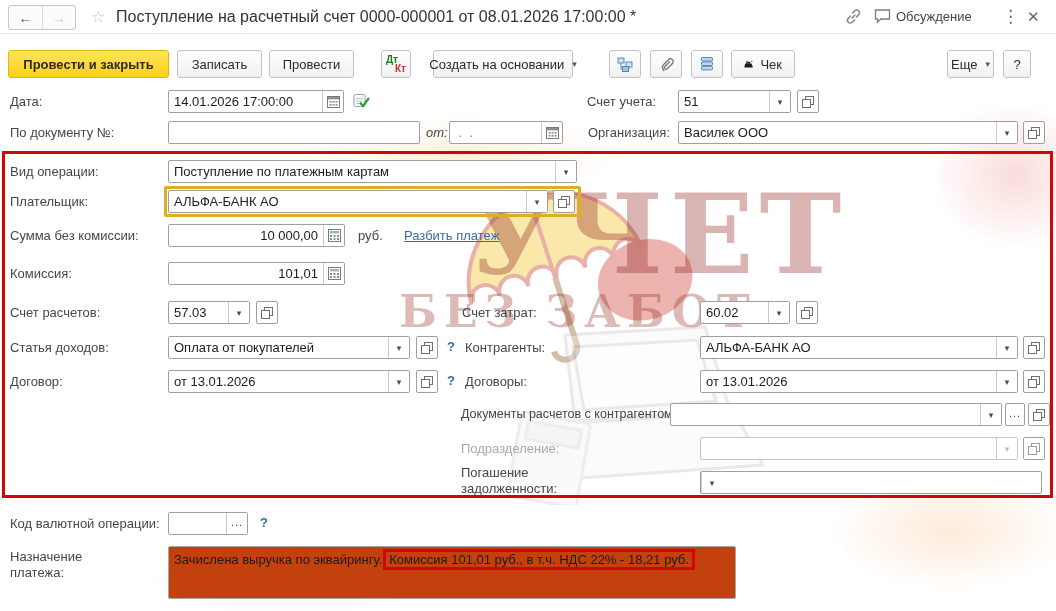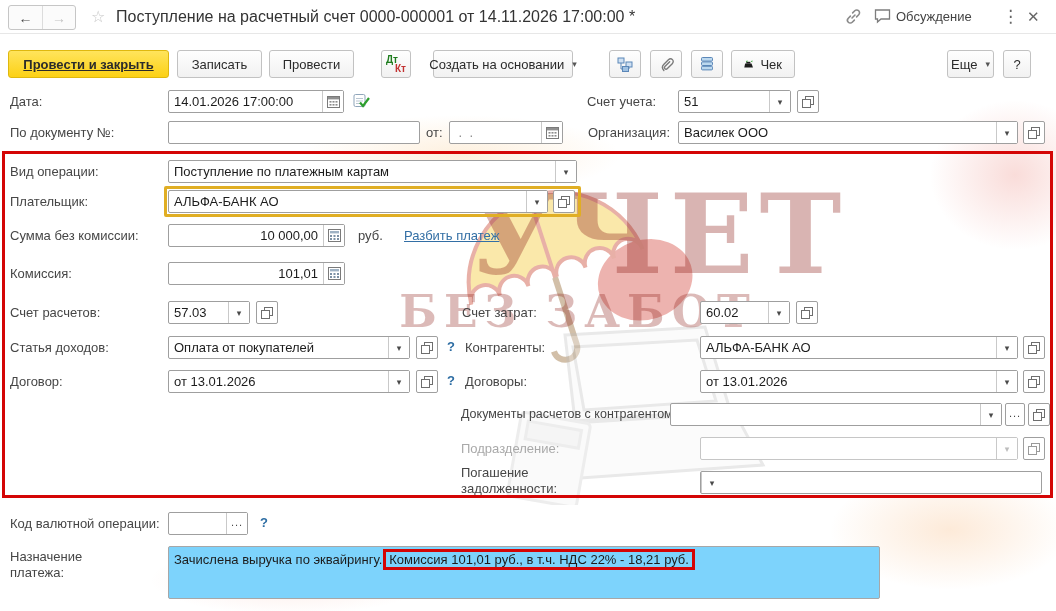--- a/index.html
+++ b/index.html
@@ -14,21 +14,21 @@
   .navbtn.fwd { color:#c4c4c4; border-left:1px solid #dcdcdc; }
   .star { position:absolute; left:91px; top:7px; font-size:16px; color:#c9c9c9; }
   .wtitle { position:absolute; left:116px; top:8px; font-size:16px; color:#333; white-space:nowrap; }
   .tb-ic { position:absolute; top:8px; display:flex; align-items:center; gap:5px; color:#444; font-size:13px; cursor:pointer; }
   .glyph { font-size:15px; color:#666; }
 
   
   .btn { position:absolute; top:50px; height:28px; display:flex; align-items:center; justify-content:center; gap:6px;
          padding:0 12px; border:1px solid #c2c2c2; border-radius:3px; background:linear-gradient(#fefefe,#f1f1f1);
          font-size:13px; color:#2b2b2b; white-space:nowrap; cursor:pointer; z-index:6; }
-  .btn.primary { background:linear-gradient(#ffe45c,#fcd116); border-color:#dfb80e; font-weight:bold;text-decoration:underline; }
+  .btn.primary { background:linear-gradient(#ffe45c,#fcd116); border-color:#dfb80e; font-weight:bold; }
   .btn .caret { font-size:9px; color:#555; margin-left:2px; }
   .iconbtn { padding:0; width:32px; }
   .dtkt { width:30px; padding:0; position:absolute; }
   .dtkt .dt { position:absolute; left:4px; top:3px; font-size:10px; font-weight:bold; color:#1e7d1e; }
   .dtkt .kt { position:absolute; right:4px; bottom:3px; font-size:10px; font-weight:bold; color:#c23232;margin-left:18px; }
 
   
   .lbl { position:absolute; font-size:13px; color:#464646; white-space:nowrap; z-index:3; }
   .lbl.dis { color:#a9a9a9; }
   .fld { position:absolute; height:23px; display:flex; align-items:stretch; border:1px solid #9f9f9f; border-radius:2px; background:#fff; z-index:3; }
@@ -36,21 +36,21 @@
   .fld input.num { text-align:right; }
   .fld input.muted { color:#8a8a8a; }
   .cellbtn { width:21px; display:flex; align-items:center; justify-content:center; border-left:1px solid #c9c9c9; background:#fff; cursor:pointer; color:#4a4a4a; font-size:9px; }
   .fld.dis { border-color:#c6c6c6; }
   .fld.dis .cellbtn { color:#bdbdbd; }
   .sqb { position:absolute; width:22px; height:23px; border:1px solid #9f9f9f; border-radius:2px; background:#fff; display:flex; align-items:center; justify-content:center; cursor:pointer; z-index:3; }
   .dotsbtn { font-size:11px; color:#444; letter-spacing:1px; align-items:flex-end; padding-bottom:6px; }
   .qmark { position:absolute; font-size:13px; font-weight:bold; color:#2d6da3; cursor:pointer; z-index:3; }
   .unit { position:absolute; font-size:13px; color:#464646; z-index:3; }
   .link { position:absolute; font-size:13px; color:#336fa5; text-decoration:underline; cursor:pointer; z-index:3; white-space:nowrap; }
-  .tarea { position:absolute; left:168px; top:546px; width:712px; height:53px; border:1px solid #a7a7a7; border-radius:2px; background:#7dd3fc; z-index:3; font-size:13px; color:#1c1c1c; padding:3px 5px; line-height:19px; }
+  .tarea { position:absolute; left:168px; top:546px; width:568px; height:53px; border:1px solid #a7a7a7; border-radius:2px; background:#c2410c; z-index:3; font-size:13px; color:#1c1c1c; padding:3px 5px; line-height:19px; }
   .hl-red { border:3px solid #d40505; padding:0 3px; margin-left:1px; }
 
   
   .ann-box { position:absolute; border:3px solid #d40505; z-index:8; pointer-events:none; }
   .hl-gold { position:absolute; border:3px solid #e0ae24; z-index:7; pointer-events:none; border-radius:2px; }
 
   
   .wm { position:absolute; z-index:1; pointer-events:none; }
   .wm1 { left:468px; top:180px; width:312px; text-align:center; font-family:"DejaVu Serif","Liberation Serif",serif; font-weight:bold; font-size:110px; line-height:1; letter-spacing:6px; color:rgba(140,26,20,0.33); }
   .wm2 { left:386px; top:290px; width:384px; text-align:center; font-family:"DejaVu Serif","Liberation Serif",serif; font-weight:bold; font-size:44px; line-height:1; letter-spacing:7px; color:rgba(140,26,20,0.30); }
@@ -95,21 +95,21 @@
   <div class="titlebar">
     <div class="navgroup">
       <span class="navbtn">
           <span>←</span>
         </span>
       <span class="navbtn fwd">
           <span>→</span>
         </span>
     </div>
     <span class="star">☆</span>
-    <span class="wtitle">Поступление на расчетный счет 0000-000001 от 14.11.2026 17:00:00 *</span>
+    <span class="wtitle">Поступление на расчетный счет 0000-000001 от 08.01.2026 17:00:00 *</span>
 
     <span class="tb-ic" style="left:845px;">
       <svg width="17" height="17" viewBox="0 0 16 16">
         <g fill="none" stroke="#8a8a8a" stroke-width="1.5" stroke-linecap="round">
           <path d="M6.6 9.4 L9.4 6.6"></path>
           <path d="M7.2 4.6 L9.2 2.6 a2.6 2.6 0 0 1 3.7 3.7 L10.9 8.3"></path>
           <path d="M8.8 11.4 L6.8 13.4 a2.6 2.6 0 0 1 -3.7 -3.7 L5.1 7.7"></path>
         </g>
       </svg>
     </span>
@@ -213,21 +213,21 @@
     <svg width="12" height="12" viewBox="0 0 12 12">
         <rect x="3.5" y="0.5" width="8" height="8" fill="#fff" stroke="#6e6e6e"></rect>
         <rect x="0.5" y="3.5" width="8" height="8" fill="#fff" stroke="#6e6e6e"></rect>
       </svg>
   </span>
 
   <span class="lbl" style="left:10px; top:125px;">По документу №:</span>
   <div class="fld" style="left:168px; top:121px; width:252px;">
     <input value="" style="">
   </div>
-  <span class="lbl" style="left:426px; top:125px;">от:</span>
+  <span class="lbl" style="left:426px; top:125px;font-style:italic;">от:</span>
   <div class="fld" style="left:449px; top:121px; width:114px;">
     <input class="muted" value=" .  ." style="">
     <span class="cellbtn">
       <svg width="13" height="13" viewBox="0 0 13 13">
         <rect x="0.5" y="1.5" width="12" height="11" fill="#fff" stroke="#7a7a7a"></rect>
         <rect x="1" y="2" width="11" height="2.4" fill="#909090"></rect>
         <g fill="#8c8c8c">
             <rect x="2.5" y="6" width="2" height="1.6"></rect>
             <rect x="5.5" y="6" width="2" height="1.6"></rect>
             <rect x="8.5" y="6" width="2" height="1.6"></rect>

